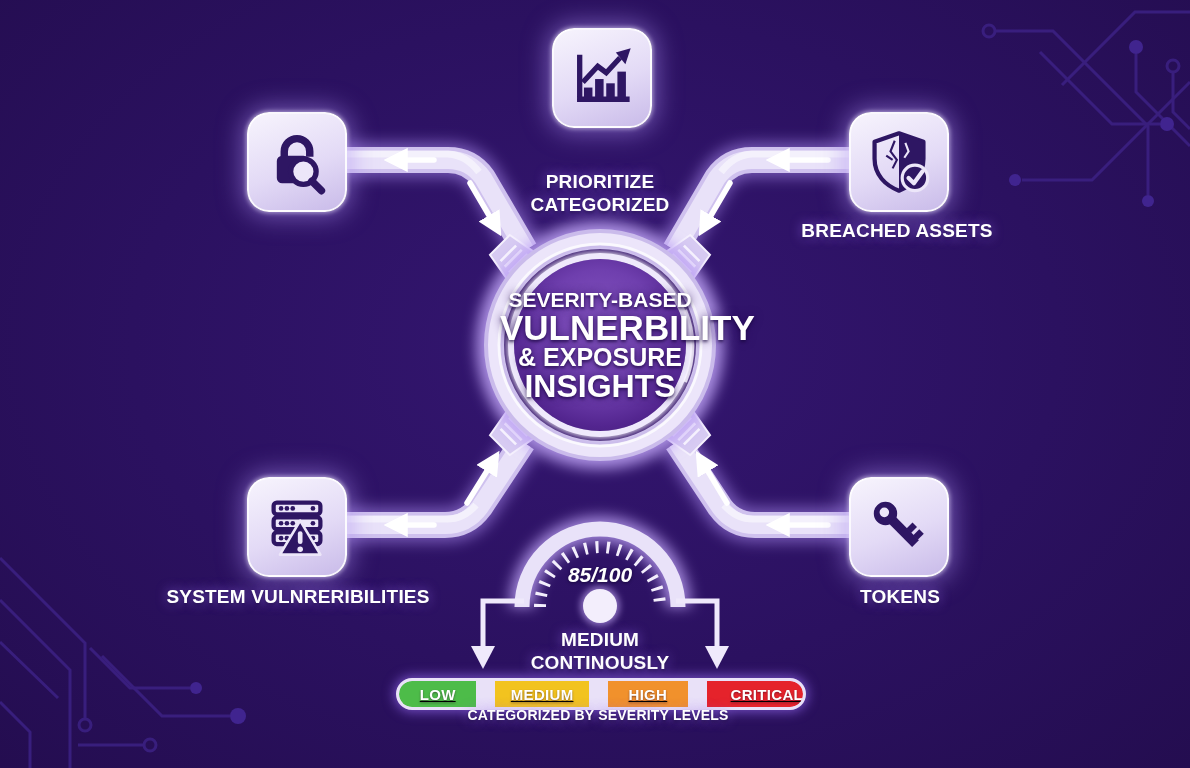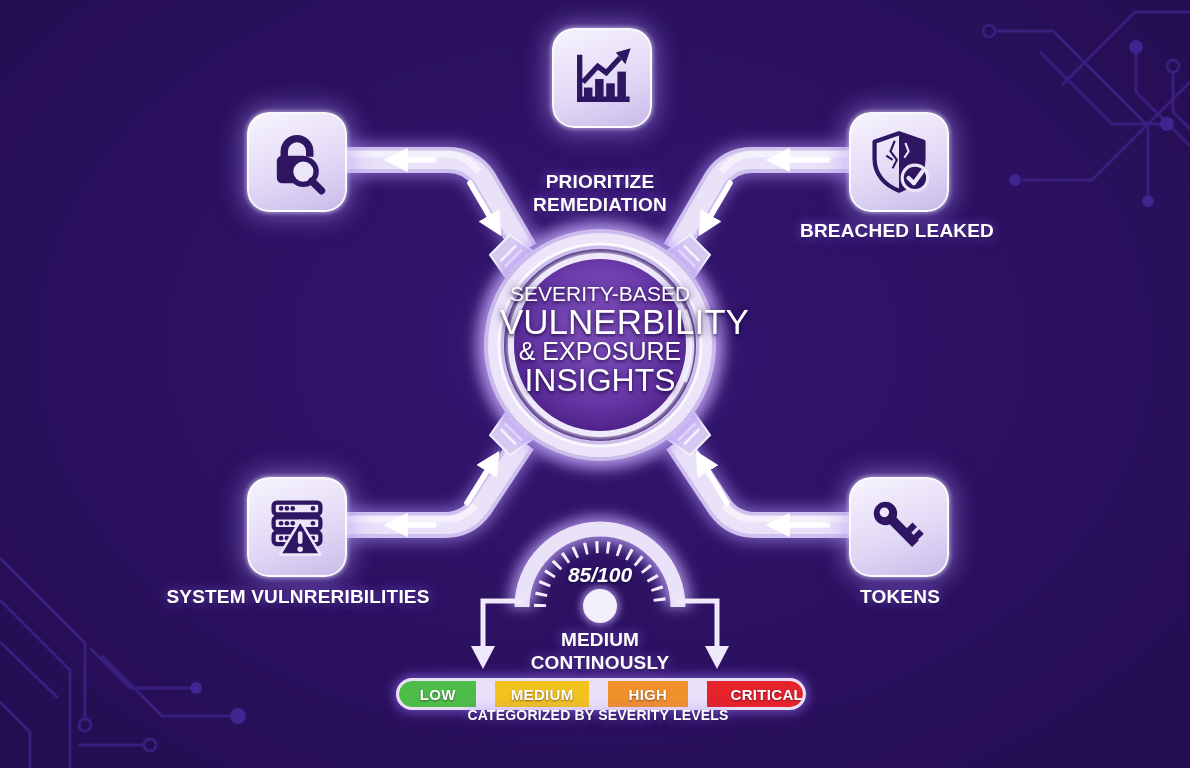--- a/index.html
+++ b/index.html
@@ -17,39 +17,40 @@
     display:flex;align-items:center;justify-content:center;
   }
   .card svg{width:68px;height:68px;}
   .label{
     position:absolute;transform:translateX(-50%);white-space:nowrap;
     color:#fff;font-weight:bold;font-size:19px;letter-spacing:.2px;text-align:center;
     text-shadow:0 0 12px rgba(150,106,238,.8), 0 2px 3px rgba(16,4,46,.65);
   }
   .label .ln{display:block;line-height:23px;}
   .hub-text{
-    position:absolute;left:600px;top:281px;transform:translateX(-50%);
-    width:200px;text-align:center;color:#fff;font-weight:normal;
+    position:absolute;left:600px;top:287px;transform:translateX(-50%);
+    width:200px;text-align:center;color:#fff;font-weight:bold;
     text-shadow:0 0 10px rgba(40,10,90,.8), 0 2px 3px rgba(16,4,46,.6);
   }
   .hub-text .l1{font-size:21px;line-height:26px;display:block;}
   .hub-text .l2{font-size:35px;line-height:30px;display:block;}
   .hub-text .l3{font-size:25px;line-height:29px;display:block;}
   .hub-text .l4{font-size:32px;line-height:29px;display:block;}
   .gauge-score{
     position:absolute;left:600px;top:563px;transform:translateX(-50%);
     color:#fff;font-weight:bold;font-size:21px;
     text-shadow:0 1px 3px rgba(16,4,46,.7);
     font-style:italic;
   }
   .severity-bar{
     position:absolute;left:396px;top:678px;width:404px;height:26px;
     border:3px solid #e9e1f8;border-radius:16px;background:#e9e1f8;
     display:flex;gap:19px;overflow:hidden;
     box-shadow:0 0 12px 2px rgba(128,88,212,.85);
+    text-decoration:underline;
   }
   .severity-seg{
     display:flex;align-items:center;justify-content:center;height:100%;
   }
   .severity-seg:first-child{border-radius:13px 0 0 13px;}
   .severity-seg:last-child{border-radius:0 13px 13px 0;justify-content:flex-end;}
   .severity-seg span{
     color:#fff;font-weight:bold;font-size:15px;letter-spacing:.3px;
     text-shadow:0 1px 2px rgba(40,10,40,.55);
   }
@@ -278,23 +279,23 @@
         <circle cx="32" cy="12.5" r="4.5" fill="#ece6f9"></circle>
         <rect x="27.5" y="23" width="9" height="31" fill="#2e1663"></rect>
         <rect x="36" y="38" width="8" height="6" fill="#2e1663"></rect>
         <rect x="36" y="47" width="8" height="6" fill="#2e1663"></rect>
       </g>
     </svg>
   </div>
 
   <div class="label" style="left:600px;top:134px;margin-top:36px;">
     <span class="ln">PRIORITIZE</span>
-    <span class="ln">REMEDIATION</span>
-  </div>
-  <div class="label" style="left:897px;top:220px;">BREACHED LEAKED</div>
+    <span class="ln">CATEGORIZED</span>
+  </div>
+  <div class="label" style="left:897px;top:220px;">BREACHED ASSETS</div>
   <div class="label" style="left:298px;top:586px;">SYSTEM VULNRERIBILITIES</div>
   <div class="label" style="left:900px;top:586px;">TOKENS</div>
 
   <div class="hub-text">
     <span class="l1">SEVERITY-BASED</span>
     <span class="l2">VULNERBILITY</span>
     <span class="l3">&amp; EXPOSURE</span>
     <span class="l4">INSIGHTS</span>
   </div>
 

